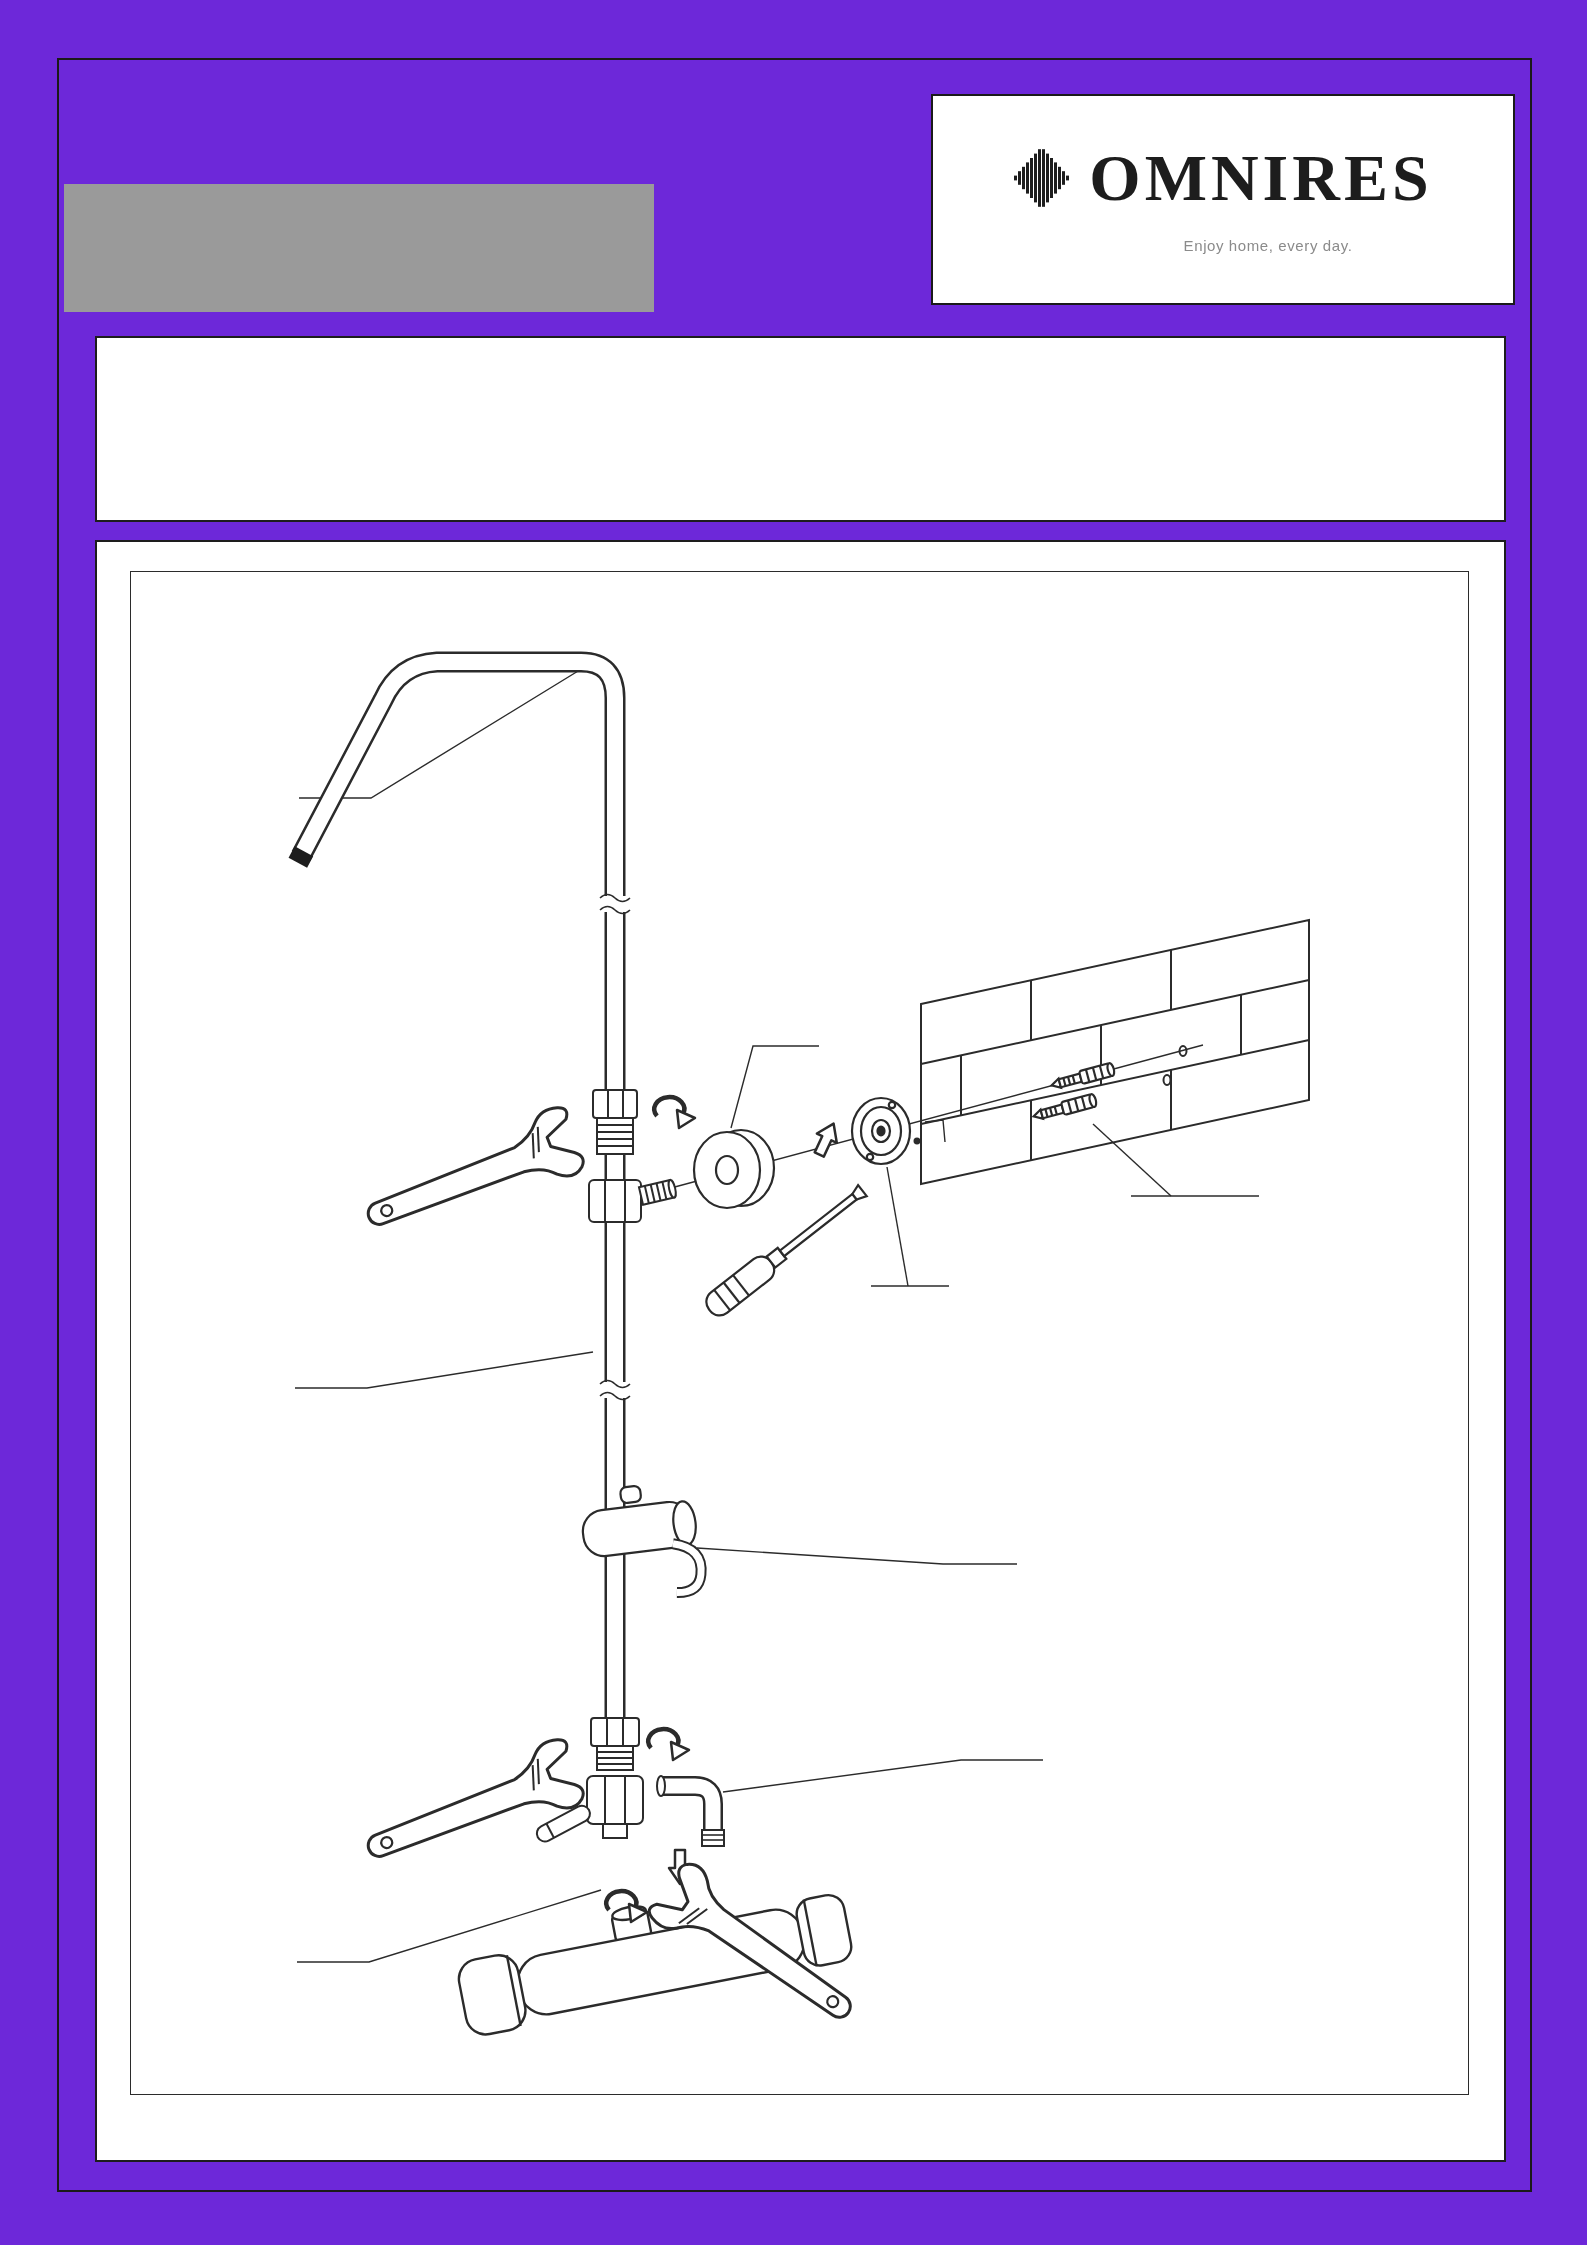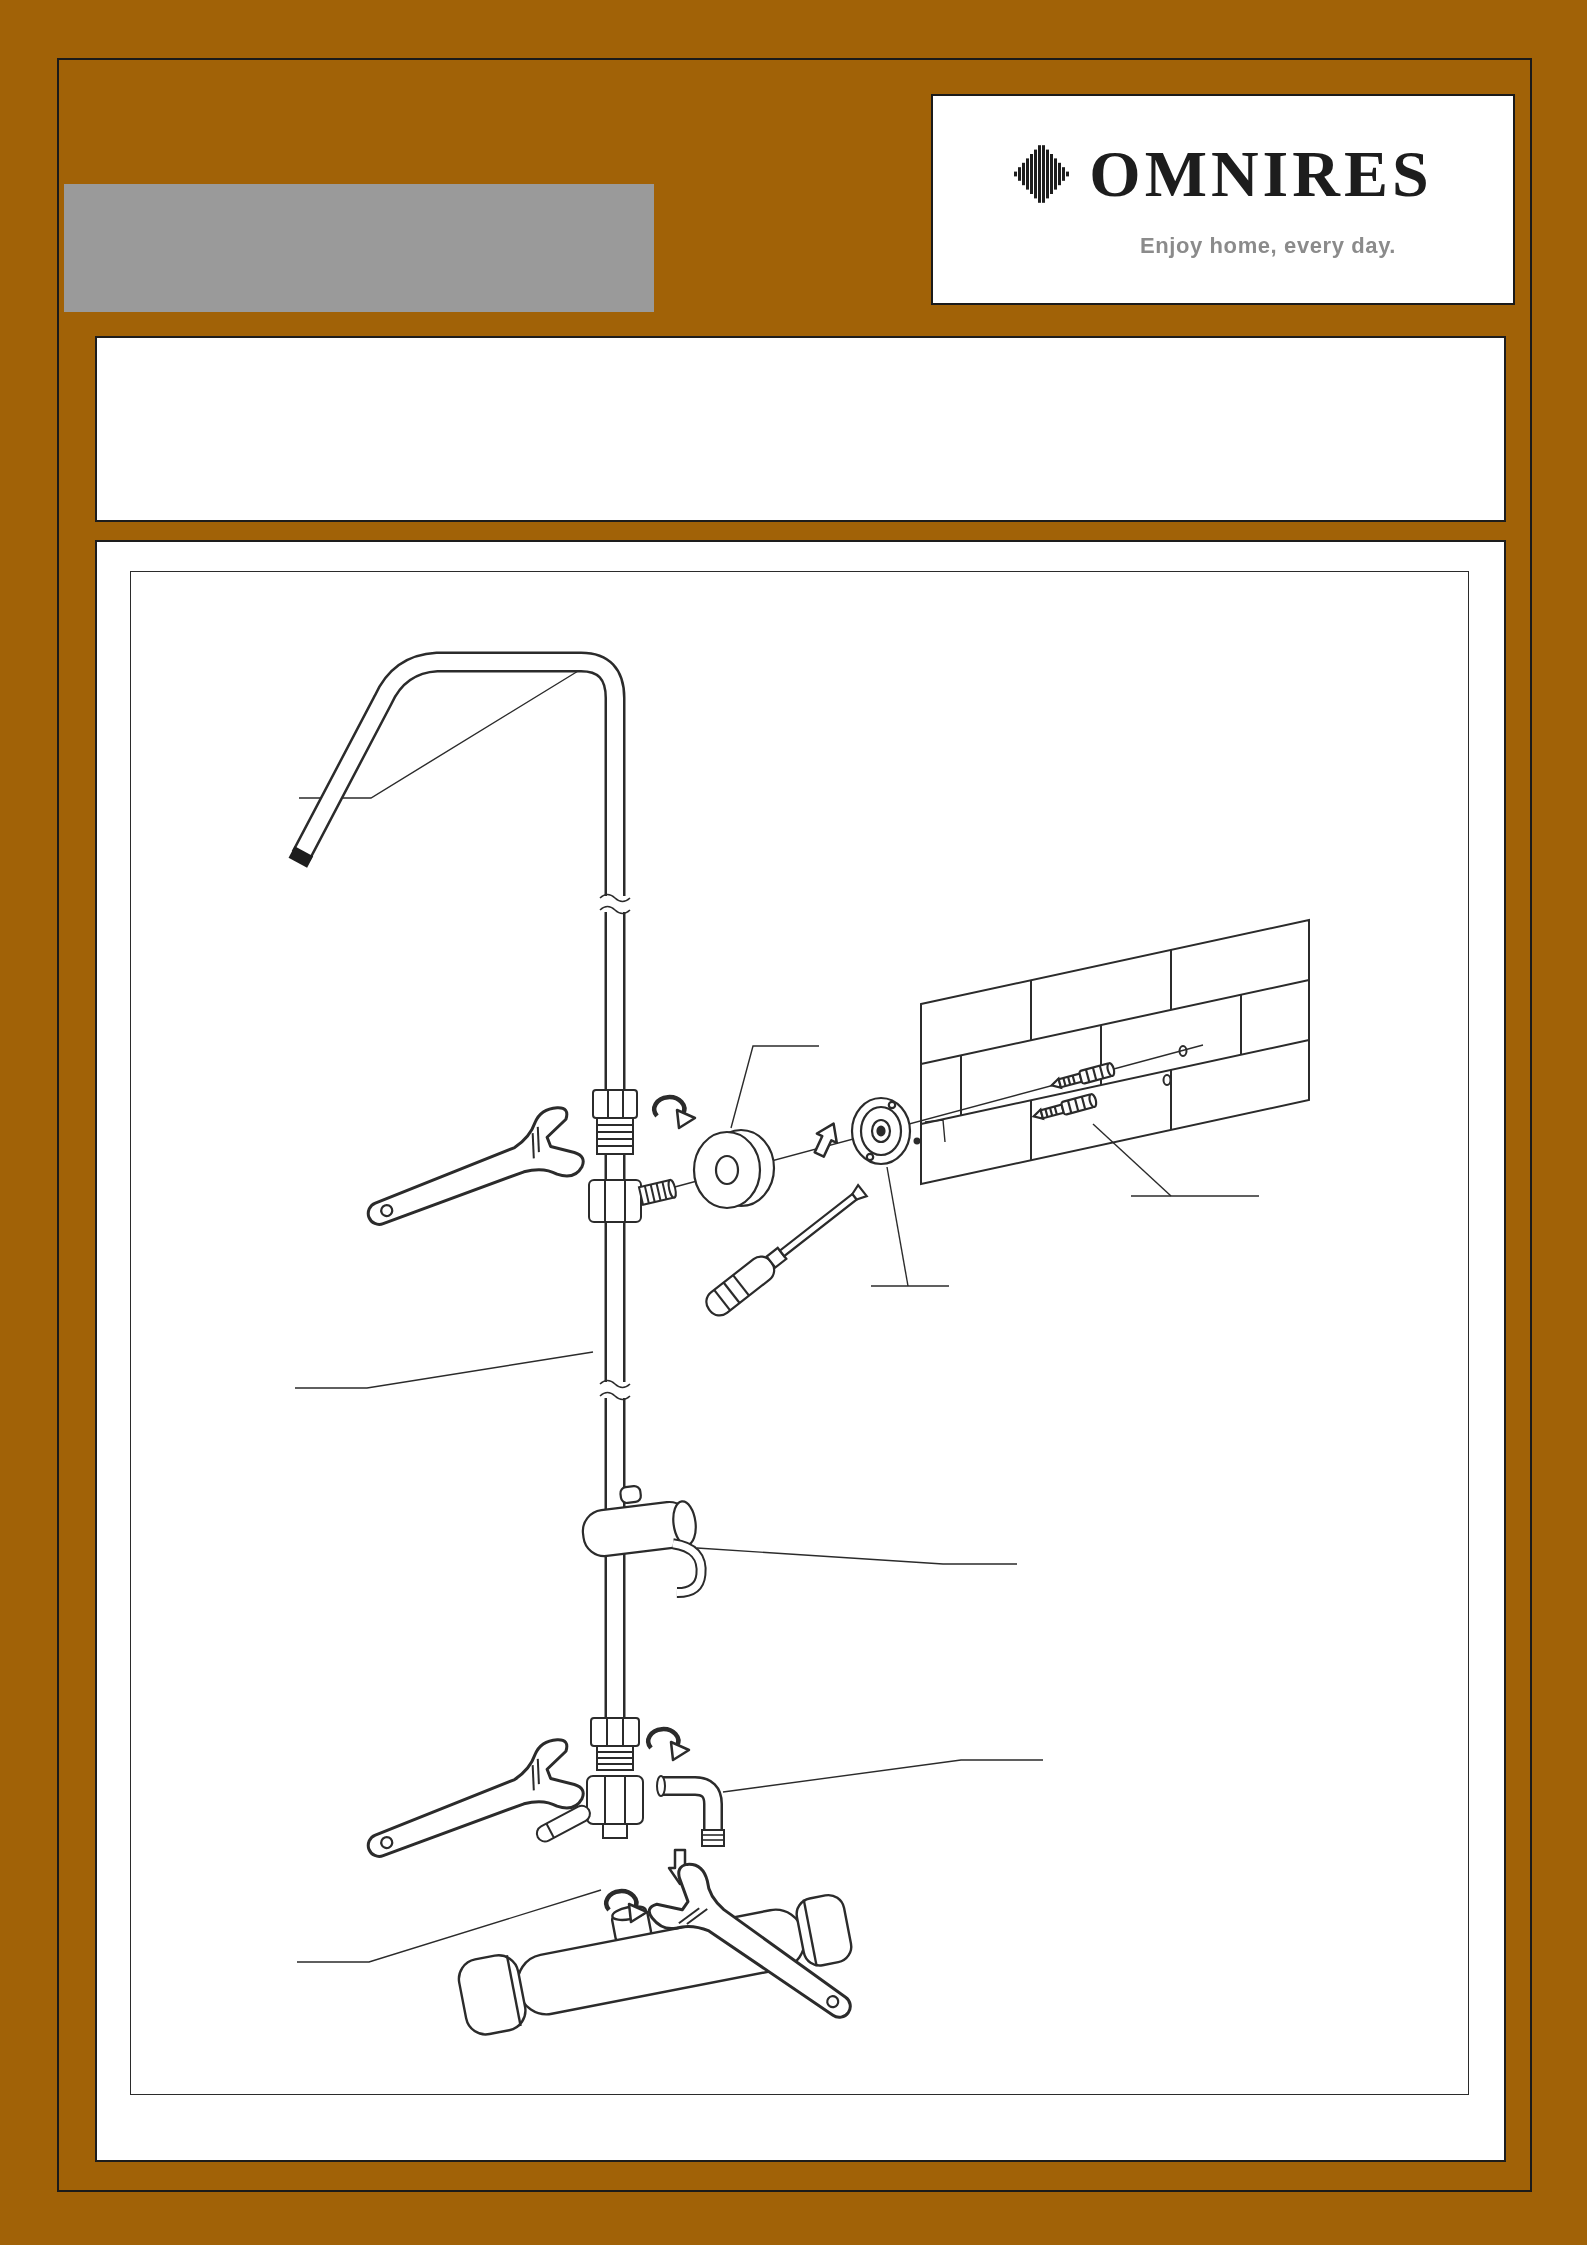--- a/index.html
+++ b/index.html
@@ -1,27 +1,27 @@
 <!DOCTYPE html>
 <html><head>
 <meta charset="utf-8">
 <style>
   html,body{margin:0;padding:0;background:#ffffff;}
-  .page{position:relative;width:1587px;height:2245px;background:#a16207;
+  .page{position:relative;width:1587px;height:2245px;background:#6d28d9;
         font-family:"Liberation Sans",sans-serif;overflow:hidden;}
   .frame{position:absolute;left:57px;top:58px;width:1471px;height:2130px;
          border:2.5px solid #1a1a1a;}
   .graybar{position:absolute;left:5px;top:124px;width:590px;height:128px;background:#9a9a9a;}
   .logobox{position:absolute;left:872px;top:34px;width:580px;height:207px;
            border:2px solid #1a1a1a;display:flex;flex-direction:column;
            align-items:center;justify-content:center;background:#fff;}
   .logo-row{display:flex;align-items:center;gap:18px;}
   .brand{font-family:"Liberation Serif",serif;font-size:66px;font-weight:600;
          letter-spacing:4px;color:#1d1d1d;line-height:1;}
-  .tagline{margin-top:26px;margin-left:90px;font-size:22px;letter-spacing:0.6px;color:#8b8b8b;font-weight:bold;}
+  .tagline{margin-top:26px;margin-left:90px;font-size:15px;letter-spacing:0.6px;color:#8b8b8b;}
   .subtitlebox{position:absolute;left:36px;top:276px;width:1407px;height:182px;
                border:2px solid #1d1d1d;background:#fff;}
   .diagrambox{position:absolute;left:36px;top:480px;width:1407px;height:1618px;
               border:2px solid #1d1d1d;background:#fff;}
   .diagraminner{position:absolute;left:33px;top:29px;width:1337px;height:1522px;
                 border:1.5px solid #2b2b2b;background:#fff;}
   svg.diagram{position:absolute;left:0;top:0;width:100%;height:100%;}
 </style>
 </head>
 <body>

